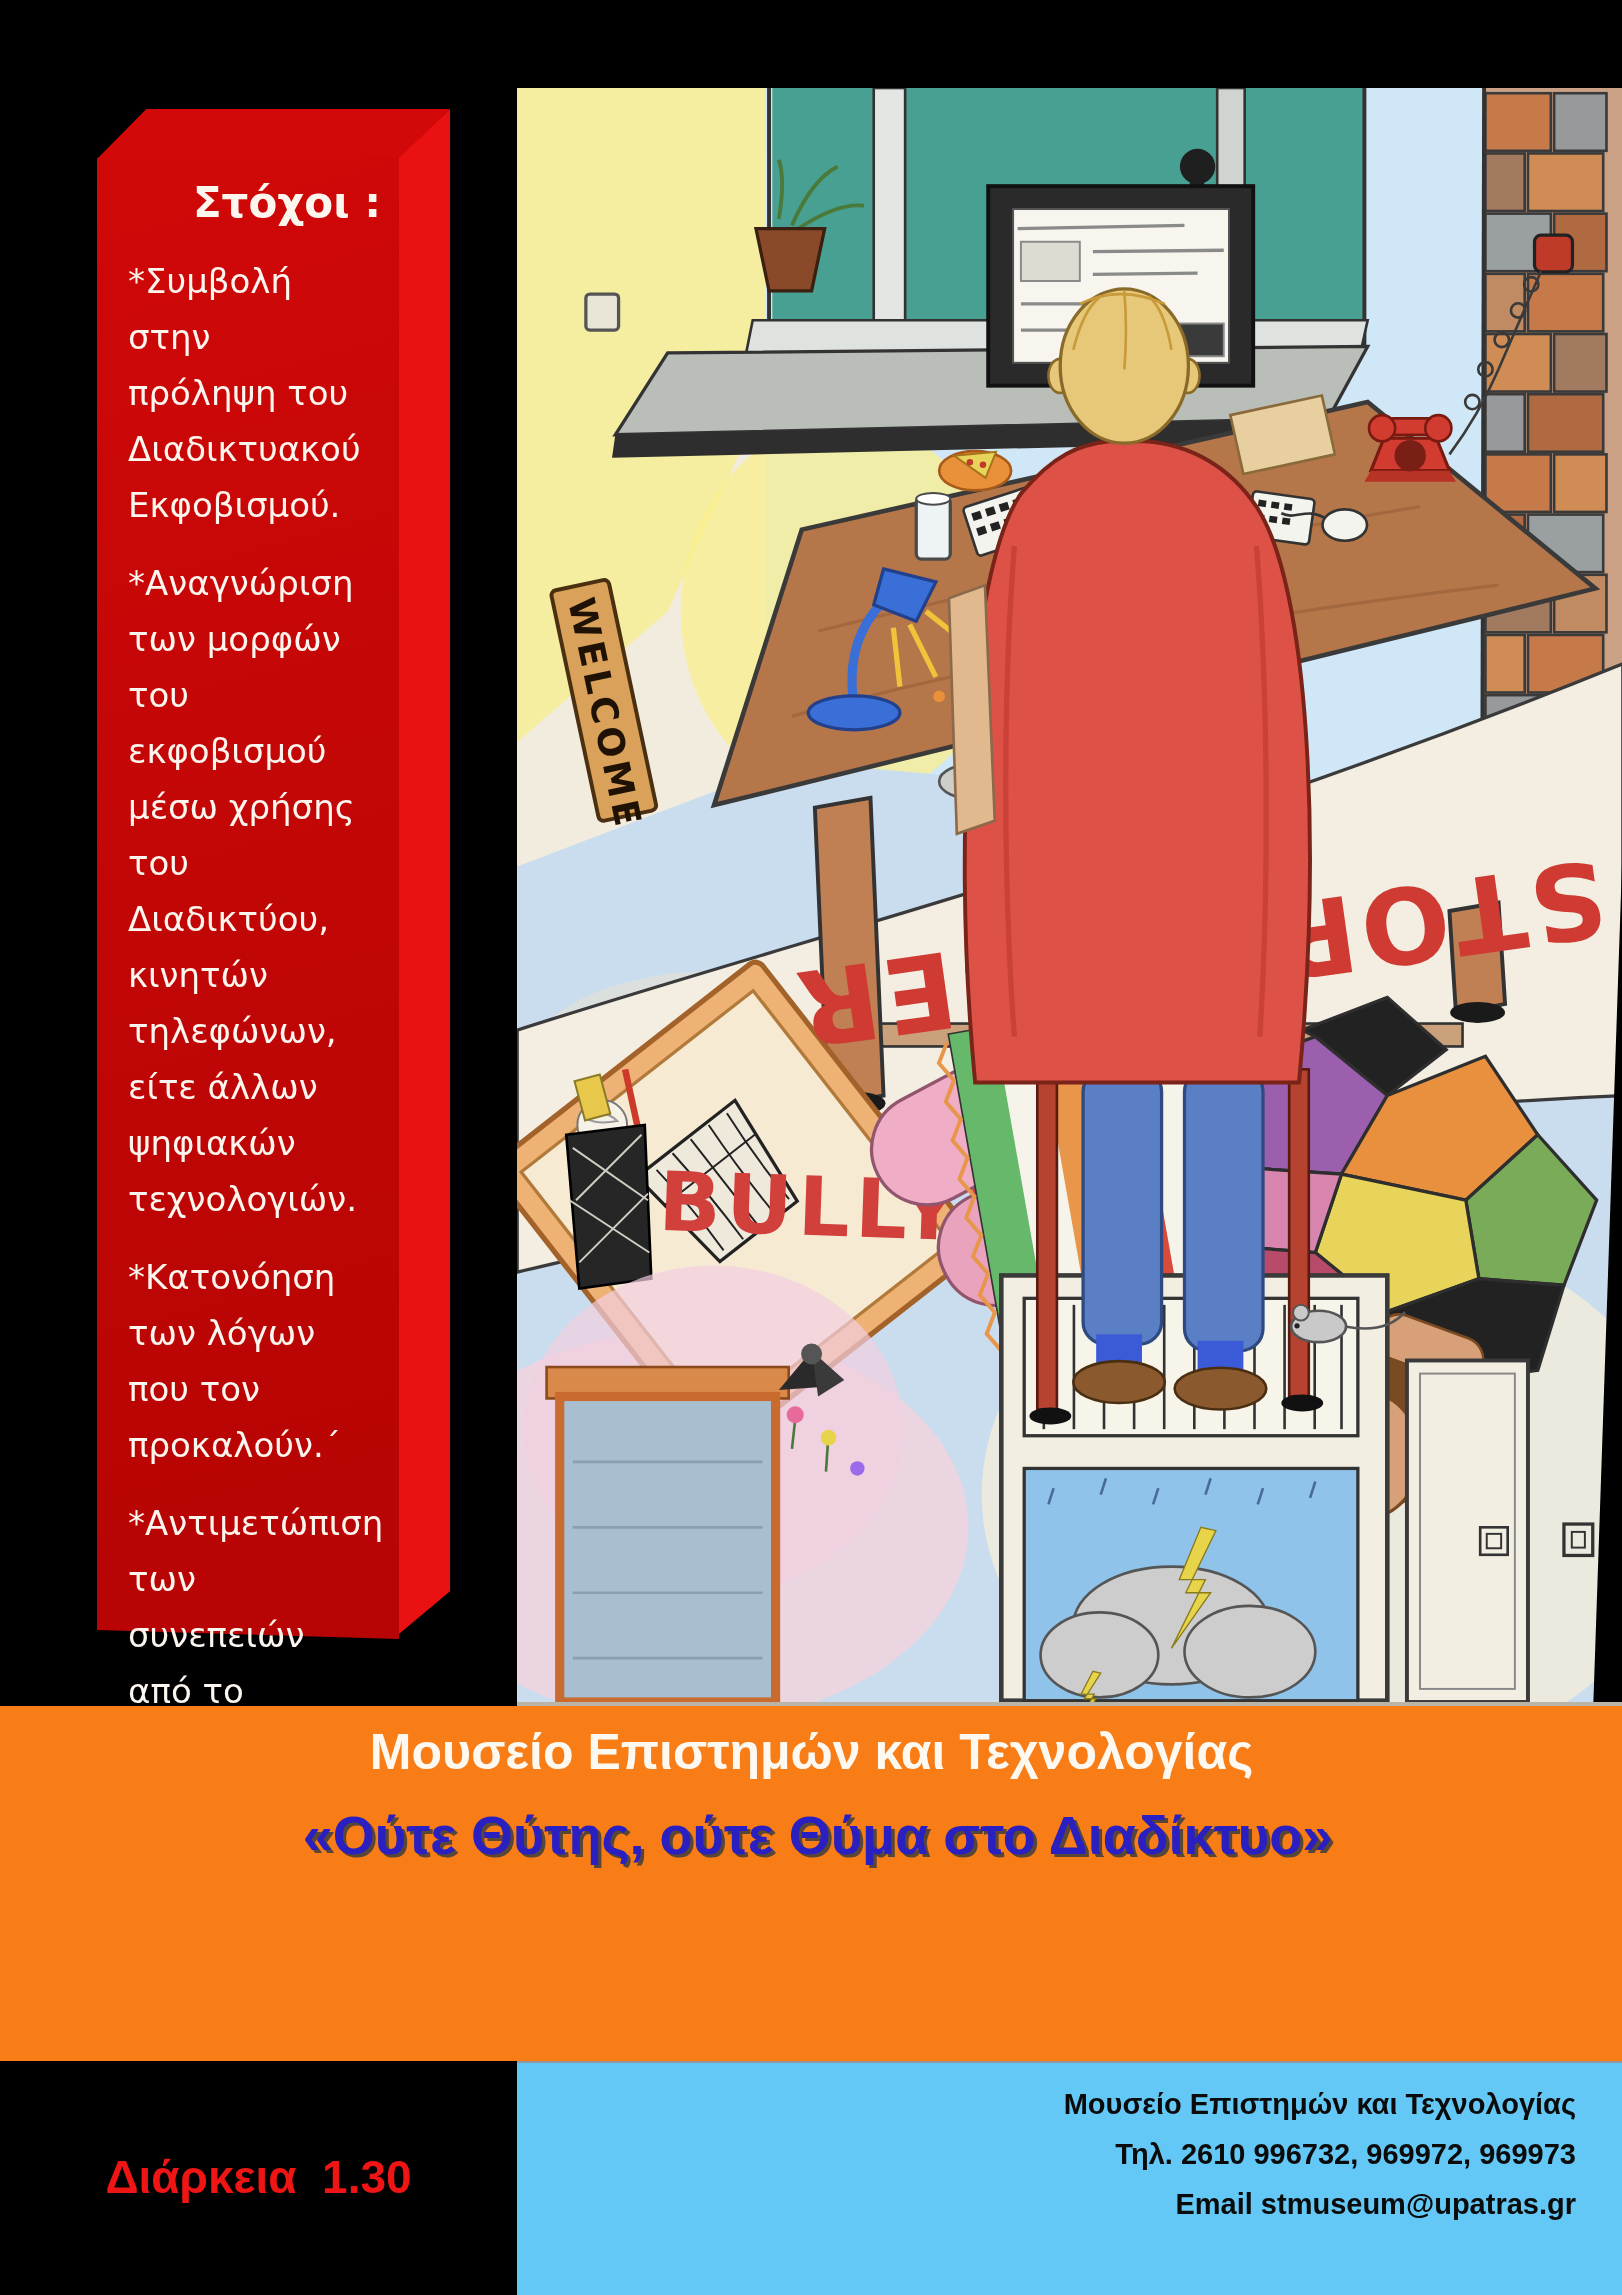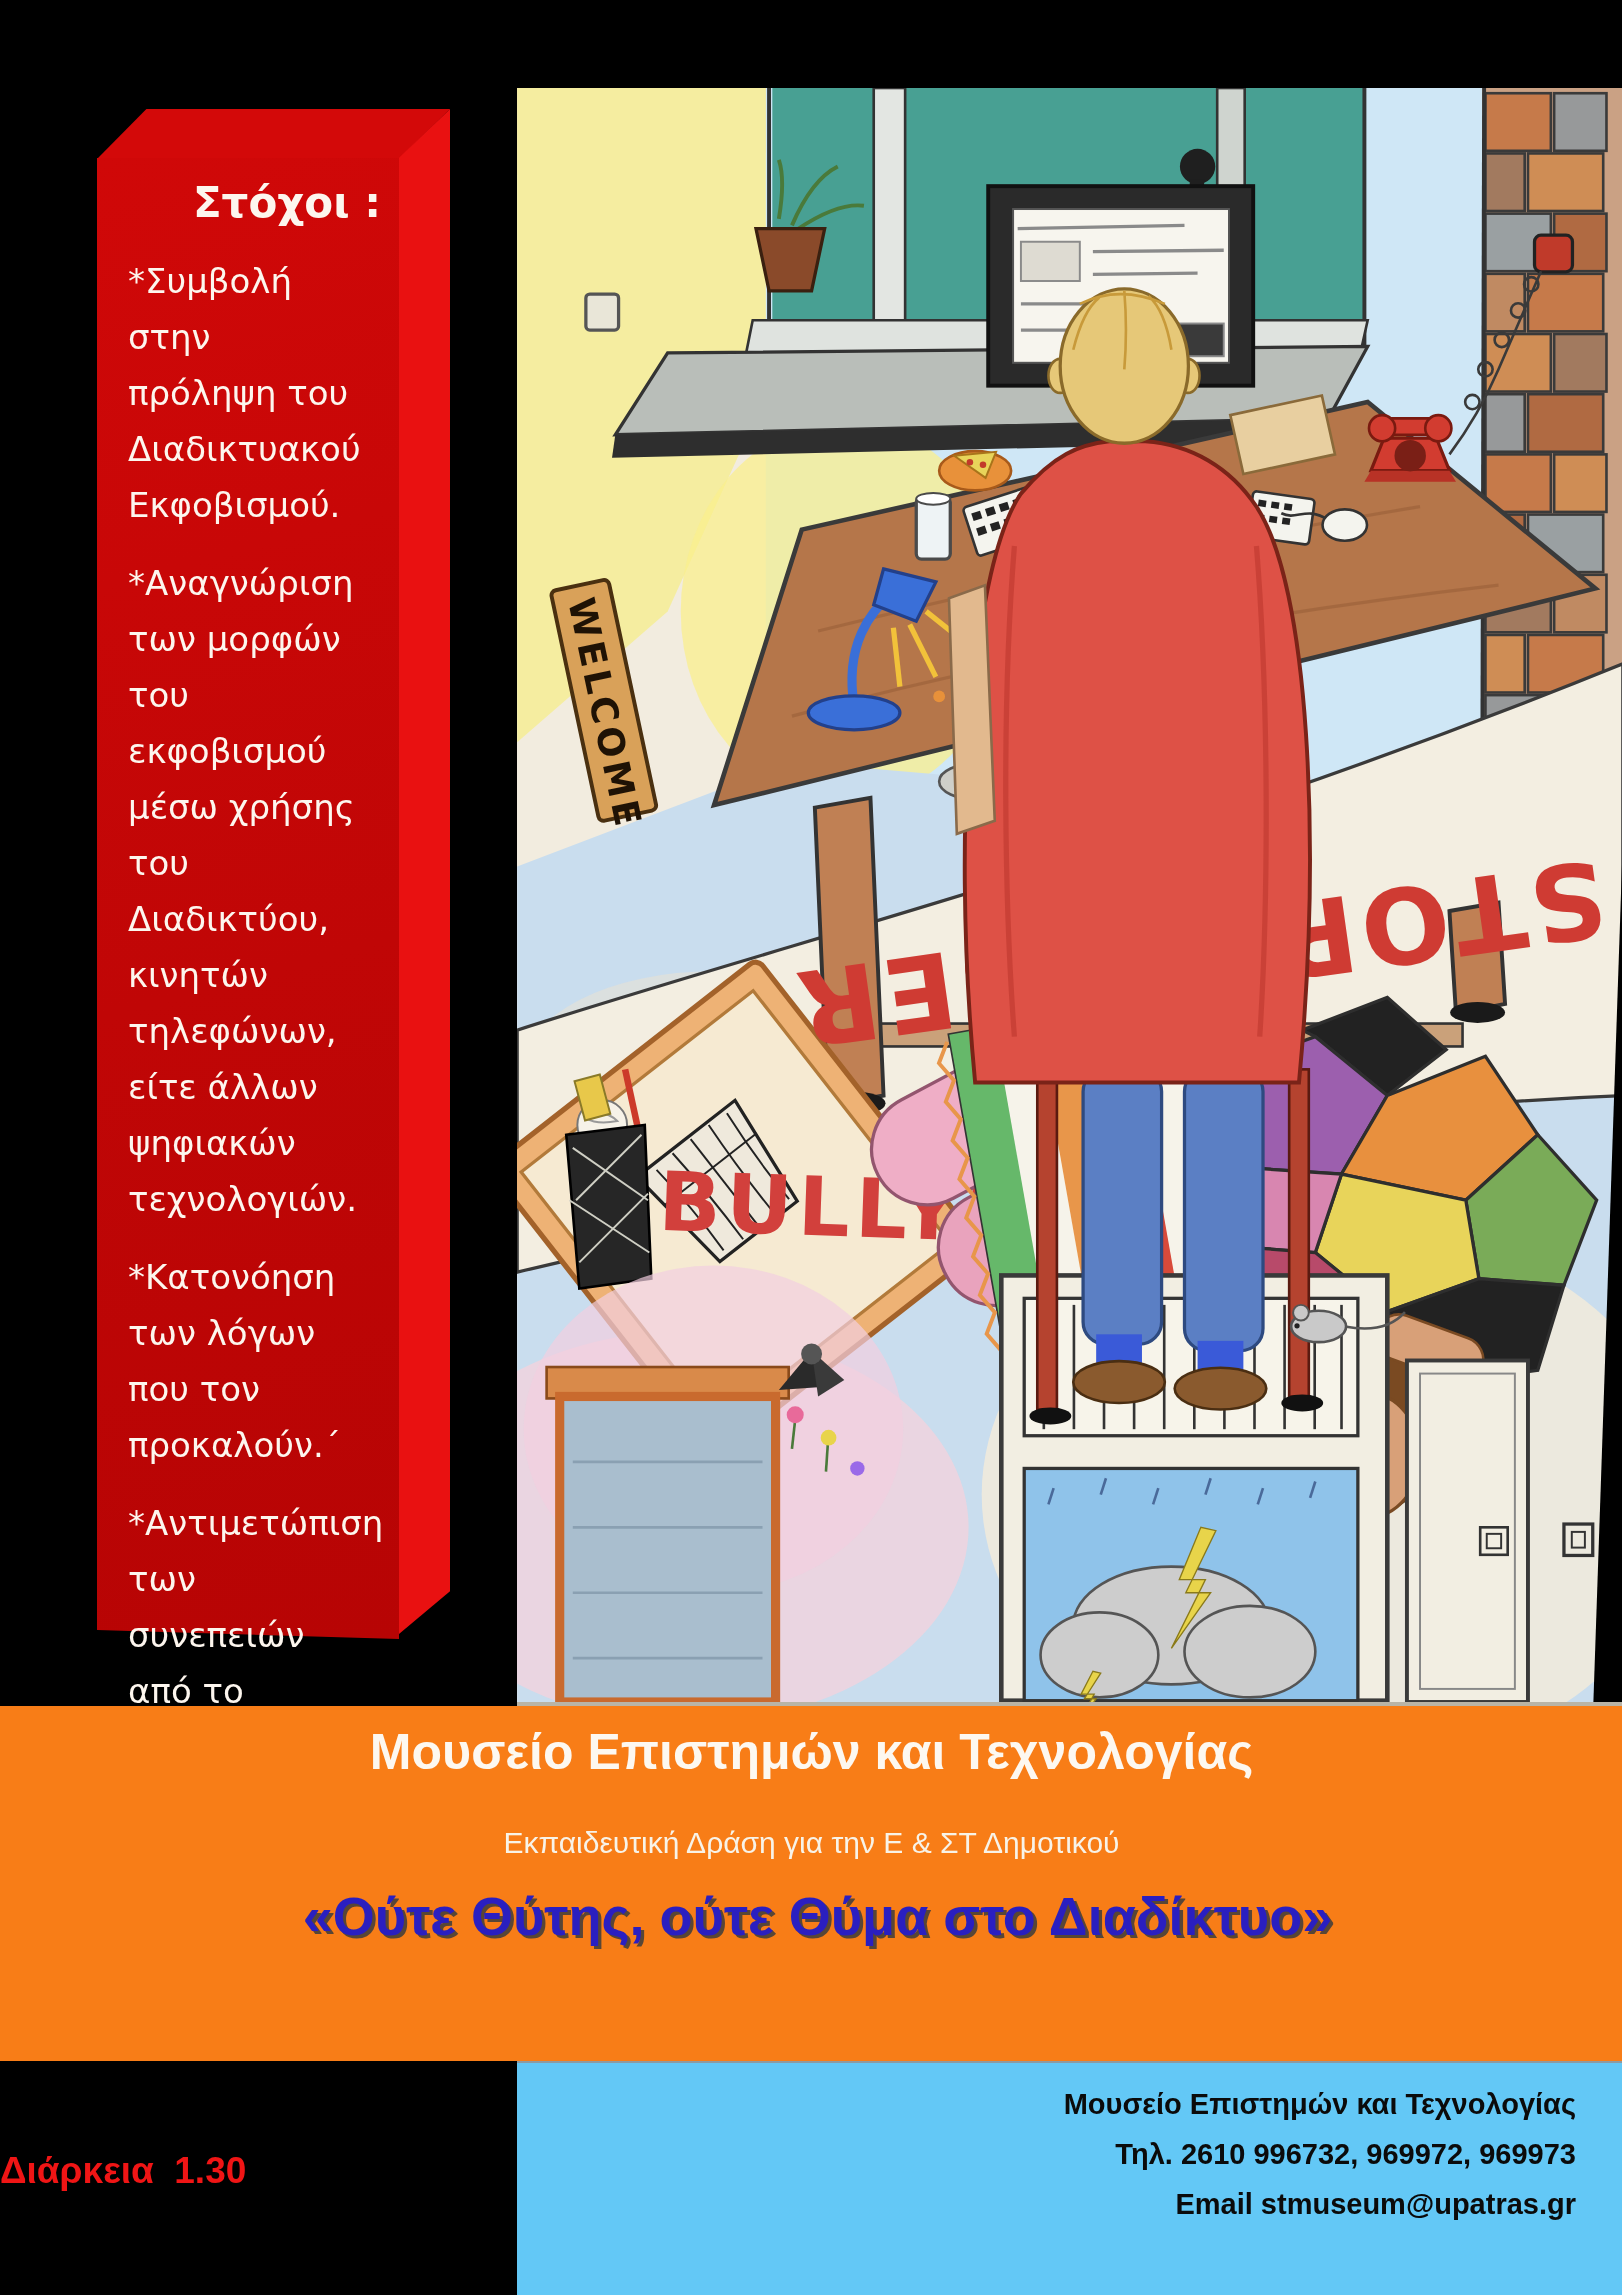--- a/index.html
+++ b/index.html
@@ -59,22 +59,22 @@
   .banner-title{font-size:50px;font-weight:bold;color:#fdf8f0;line-height:50px;margin:0;}
   .banner-title2{margin-top:27.5px;}
   .banner-subtitle{font-size:30px;color:#f8f3e8;line-height:30px;margin-top:51px;}
   .banner-headline{
     font-size:54px;font-weight:bold;color:var(--headline-blue);line-height:54px;margin-top:31px;
     text-shadow:3.3px 3.3px 0 rgba(60,60,60,0.85);
     padding-left:12px;
   }
   
   .duration{
-    position:absolute;left:0;top:2150px;width:517px;
-    color:var(--duration-red);font-size:37px;font-weight:600;white-space:pre;
+    position:absolute;left:0;top:2150px;width:517px;text-align:center;
+    color:var(--duration-red);font-size:46px;font-weight:600;white-space:pre;
     font-family:"Liberation Sans", sans-serif;
   }
   .contact-panel{
     position:absolute;left:517px;top:2061px;width:1106px;height:234px;
     background:var(--contact-panel-blue);box-sizing:border-box;
     padding:15.7px 47px 0 0;text-align:right;
     border-top:2.6px solid #8d9aa2;
   }
   .contact-line{
     color:#0b0b0b;font-size:29px;font-weight:bold;line-height:50px;
@@ -447,21 +447,20 @@
 
   <rect x="1600" y="2195" width="44" height="48" fill="none" stroke="#333" stroke-width="5"></rect>
   <rect x="1612" y="2207" width="20" height="24" fill="none" stroke="#333" stroke-width="3"></rect>
 
   <polygon points="1690,1150 1645,2467 1690,2467" fill="#000000"></polygon>
 </svg>
 </div>
 
 <div class="banner">
   <p class="banner-title">Μουσείο Επιστημών και Τεχνολογίας</p>
-  <p class="banner-subtitle">Εκπαιδευτική Δράση για την Ε &amp; ΣΤ Δημοτικού</p>
   <p class="banner-headline">«Ούτε Θύτης, ούτε Θύμα στο Διαδίκτυο»</p>
 </div>
 
 <div class="duration">Διάρκεια  1.30</div>
 <div class="contact-panel">
     <div class="contact-line">Μουσείο Επιστημών και Τεχνολογίας</div>
     <div class="contact-line">Τηλ. 2610 996732, 969972, 969973</div>
     <div class="contact-line">Email stmuseum@upatras.gr</div>
   </div>
 

